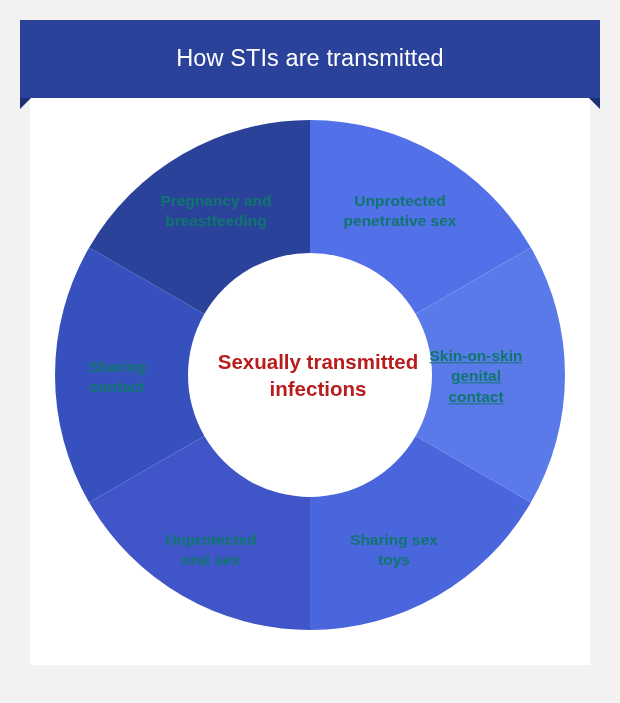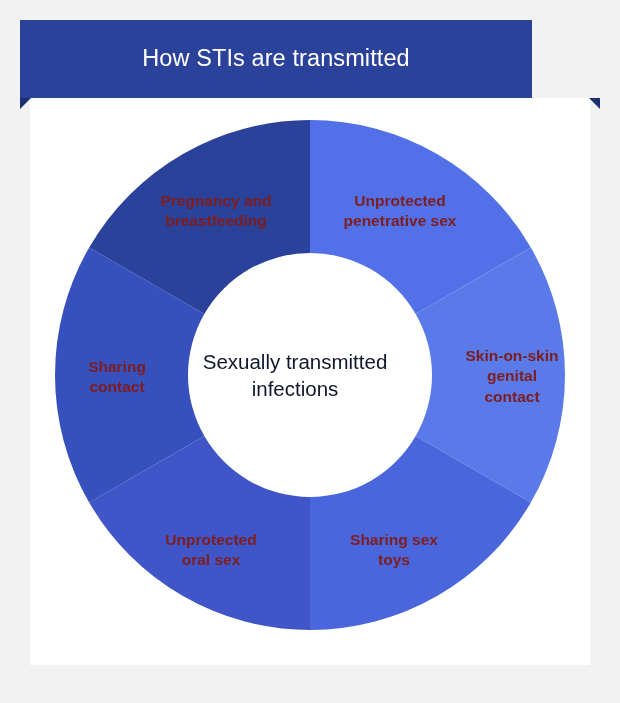--- a/index.html
+++ b/index.html
@@ -24,21 +24,21 @@
     position: absolute;
     left: 20px;
     top: 20px;
     width: 580px;
     height: 78px;
   }
   .ribbon-band {
     position: absolute;
     left: 0;
     top: 0;
-    width: 512px;
+    width: 580px;
     height: 78px;
     background: #2b429b;
     display: flex;
     align-items: center;
     justify-content: center;
   }
   .ribbon-title {
     color: #ffffff;
     font-size: 23.5px;
     font-weight: 400;
@@ -86,40 +86,40 @@
     position: absolute;
     left: 0;
     top: 0;
   }
   .seg {
     pointer-events: auto;
   }
 
   .seg-label {
     position: absolute;
-    color: #7f1d1d;
+    color: #0f766e;
     font-size: 15.5px;
     font-weight: bold;
     line-height: 1.32;
     text-align: center;
     transform: translate(-50%, -50%);
     pointer-events: auto;
     white-space: pre-line;
   }
 
   .center-label {
     position: absolute;
-    left: 295px;
+    left: 318px;
     top: 375px;
     transform: translate(-50%, -50%);
     width: 230px;
     text-align: center;
-    color: #0f172a;
+    color: #b91c1c;
     font-size: 20.5px;
-    font-weight: normal;
+    font-weight: bold;
     line-height: 1.33;
     pointer-events: auto;
     white-space: pre-line;
   }
 </style>
 </head>
 <body>
 
 <div id="infographic">
 
@@ -140,21 +140,21 @@
           <path d="M 530.8364779650319 247.5 A 255 255 0 0 1 530.8364779650319 502.5 L 415.65509926170154 436 A 122 122 0 0 0 415.65509926170154 314 Z" fill="#5b7aea" class="seg"></path>
           <path d="M 530.8364779650319 502.5 A 255 255 0 0 1 310 630 L 310 497 A 122 122 0 0 0 415.65509926170154 436 Z" fill="#4a66dc" class="seg"></path>
           <path d="M 310 630 A 255 255 0 0 1 89.16352203496814 502.5 L 204.34490073829846 436 A 122 122 0 0 0 310 497 Z" fill="#4056c8" class="seg"></path>
           <path d="M 89.16352203496814 502.5 A 255 255 0 0 1 89.16352203496817 247.49999999999997 L 204.3449007382985 314 A 122 122 0 0 0 204.34490073829846 436 Z" fill="#3650be" class="seg"></path>
           <path d="M 89.16352203496817 247.49999999999997 A 255 255 0 0 1 309.99999999999994 120 L 310 253 A 122 122 0 0 0 204.3449007382985 314 Z" fill="#2b429b" class="seg"></path>
         </g>
     </svg>
     <div id="segment-labels">
         <div class="seg-label" style="left: 400px; top: 211px;">Unprotected
 penetrative sex</div>
-        <div class="seg-label" style="left: 512px; top: 377px;">Skin-on-skin
+        <div class="seg-label" style="left: 476px; top: 377px; text-decoration: underline;">Skin-on-skin
 genital
 contact</div>
         <div class="seg-label" style="left: 394px; top: 550px;">Sharing sex
 toys</div>
         <div class="seg-label" style="left: 211px; top: 550px;">Unprotected
 oral sex</div>
         <div class="seg-label" style="left: 117px; top: 377px;">Sharing
 contact</div>
         <div class="seg-label" style="left: 216px; top: 211px;">Pregnancy and
 breastfeeding</div>

